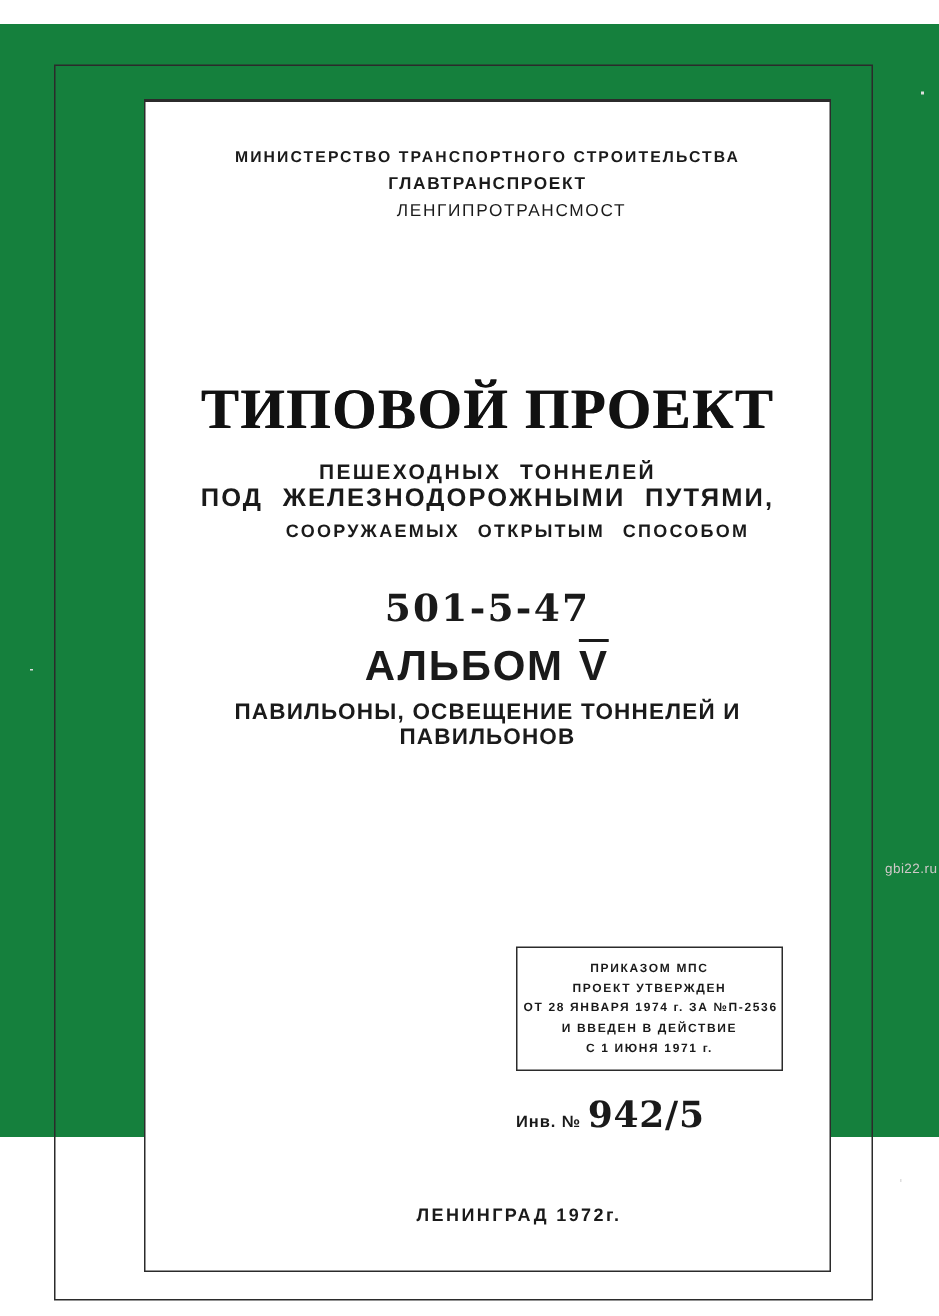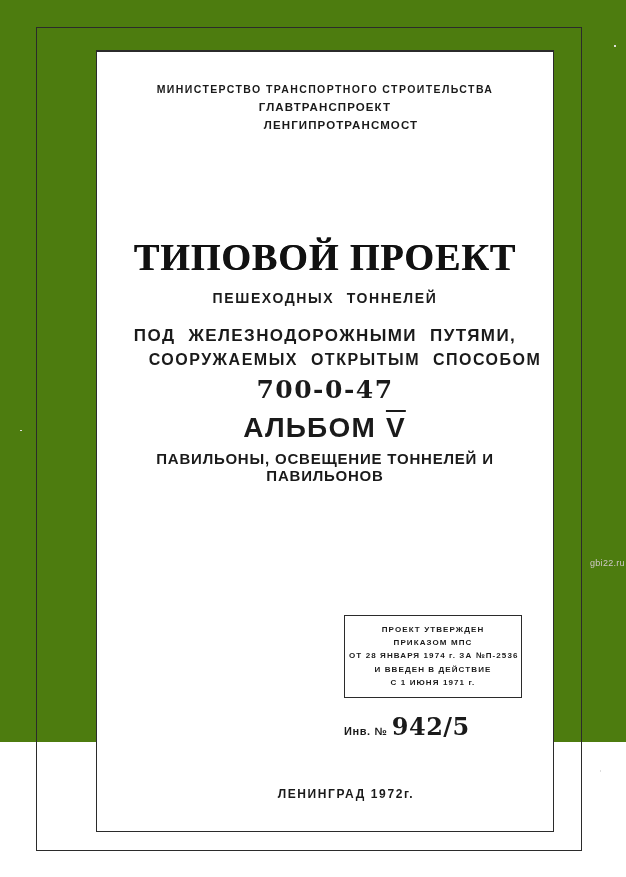--- a/index.html
+++ b/index.html
@@ -11,23 +11,23 @@
     width: 626px;
     height: 877px;
     overflow: hidden;
     font-family: "Liberation Sans", sans-serif;
     color: #1a1a1a;
   }
 
   
   .scan {
     position: absolute;
-    left: 0; top: 0;
+    left: 0; top: 16px;
     width: 626px; height: 742px;
-    background: #4d7c0f;
+    background: #15803d;
   }
 
   
   .sheet-frame {
     position: absolute;
     left: 36px;
     top: 27px;
     width: 546px;
     height: 824px;
     border: 1px solid #2b2b2b;
@@ -72,21 +72,21 @@
   }
   .ministry .l2 {
     font-size: 11.5px;
     letter-spacing: 1.1px;
     font-weight: 700;
     margin-top: 2px;
   }
   .ministry .l3 {
     font-size: 11.5px;
     letter-spacing: 1.1px;
-    font-weight: 700;
+    font-weight: 400;
     margin-top: 1px;
     margin-left: 32px;
   }
 
   
   .main-title {
     position: absolute;
     top: 185px;
     left: 0;
     width: 458px;
@@ -110,24 +110,24 @@
     font-size: 14px;
     font-weight: 700;
     letter-spacing: 1.6px;
     word-spacing: 7px;
   }
   .subtitle .s2 {
     font-size: 17px;
     font-weight: 700;
     letter-spacing: 1.4px;
     word-spacing: 7px;
-    margin-top: 20px;
+    margin-top: 0;
   }
   .subtitle .s3 {
-    font-size: 16px;
+    font-size: 12px;
     font-weight: 700;
     letter-spacing: 1.5px;
     word-spacing: 7px;
     margin-top: 5px;
     margin-left: 40px;
   }
 
   .code {
     position: absolute;
     top: 325px;
@@ -251,32 +251,32 @@
     </div>
 
     <div class="main-title">ТИПОВОЙ ПРОЕКТ</div>
 
     <div class="subtitle">
       <div class="s1">ПЕШЕХОДНЫХ ТОННЕЛЕЙ</div>
       <div class="s2">ПОД ЖЕЛЕЗНОДОРОЖНЫМИ ПУТЯМИ,</div>
       <div class="s3">СООРУЖАЕМЫХ ОТКРЫТЫМ СПОСОБОМ</div>
     </div>
 
-    <div class="code">700-0-47</div>
+    <div class="code">501-5-47</div>
 
     <div class="album">
       <span>АЛЬБОМ</span>
       <span class="roman">V</span>
     </div>
 
     <div class="album-desc">ПАВИЛЬОНЫ, ОСВЕЩЕНИЕ ТОННЕЛЕЙ И ПАВИЛЬОНОВ</div>
 
     <div class="stamp">
+      <div>ПРИКАЗОМ МПС</div>
       <div>ПРОЕКТ УТВЕРЖДЕН</div>
-      <div>ПРИКАЗОМ МПС</div>
       <div>ОТ 28 ЯНВАРЯ 1974 г. ЗА №П-2536</div>
       <div>И ВВЕДЕН В ДЕЙСТВИЕ</div>
       <div>С 1 ИЮНЯ 1971 г.</div>
     </div>
 
     <div class="inv">
       <span class="lbl">Инв. №</span>
       <span class="num">942/5</span>
     </div>
 

